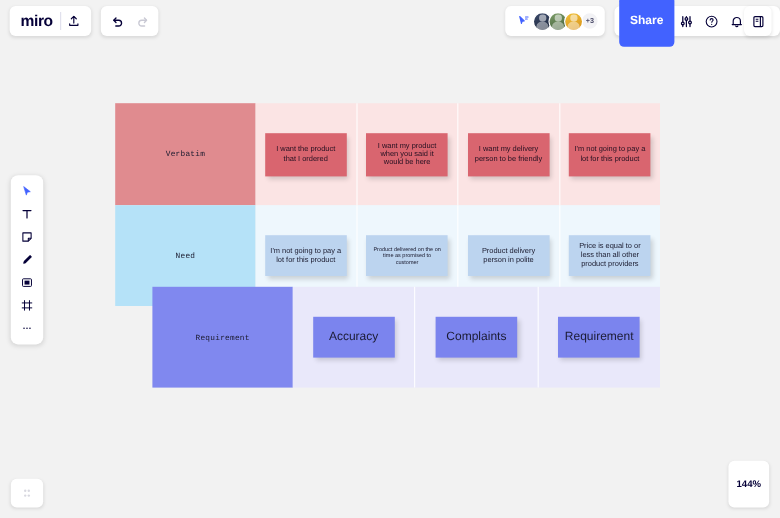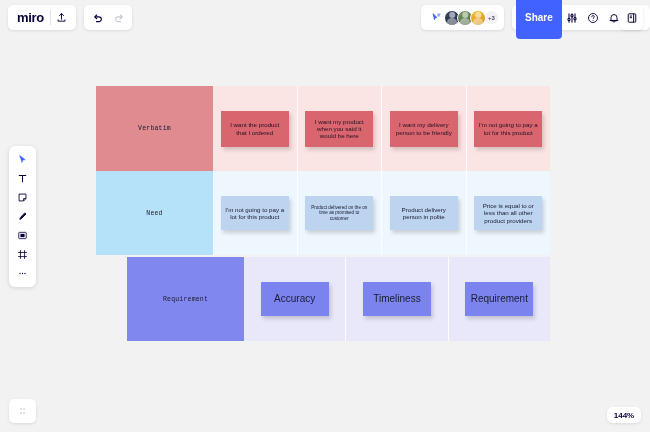--- a/index.html
+++ b/index.html
@@ -88,21 +88,21 @@
     cursor: pointer; border-radius: 3px;
   }
   .tool svg { display:block; }
 
   
   .board { position: absolute; left: 96px; top: 86px; width: 454px; height: 253px; }
 
   .row { position: absolute; left: 0; width: 454px; display: flex; }
   #row-verbatim    { top: 0;    height: 85px; }
   #row-need        { top: 85px; height: 84px; }
-  #row-requirement { top: 171px;height: 84px; padding-left: 31px; }
+  #row-requirement { top: 153px;height: 84px; padding-left: 31px; }
 
   .row-label {
     width: 117px; height: 100%;
     display: flex; align-items: center; justify-content: center;
     font-family: "Liberation Mono", monospace;
     font-size: 6.5px; color: #1a1a2e; letter-spacing: 0.2px;
   }
   .row-body { flex: 1; height: 100%; position: relative; display: flex; }
 
   #row-verbatim .row-label    { background: #e08b8f; }
@@ -136,21 +136,21 @@
 
   
   .bottom-left {
     position: absolute; left: 9px; bottom: 9px;
     width: 27px; height: 24px; background: #fff;
     border-radius: 5px; box-shadow: 0 1px 3px rgba(0,0,0,0.10);
     display:flex; align-items:center; justify-content:center;
   }
   .bottom-right {
     position: absolute; right: 9px; bottom: 9px;
-    height: 16px; min-width: 34px; padding: 0 6px;
+    height: 39px; min-width: 34px; padding: 0 6px;
     background: #fff; border-radius: 5px;
     box-shadow: 0 1px 3px rgba(0,0,0,0.10);
     display: flex; align-items: center; justify-content: center;
     font-size: 8px; font-weight: 700; color: #050038;
   }
   .dots-grid { display:grid; grid-template-columns:repeat(2,2px); gap:1.5px; }
   .dots-grid i { width:2px; height:2px; background:#d8d8e0; border-radius:50%; display:block; }
 </style>
 </head>
 <body>
@@ -322,21 +322,21 @@
       </div>
     </div>
 
     <div class="row" id="row-requirement">
       <div class="row-label">Requirement</div>
       <div class="row-body">
         <div class="cell">
           <div class="note note-requirement">Accuracy</div>
         </div>
         <div class="cell">
-          <div class="note note-requirement">Timeliness</div>
+          <div class="note note-requirement">Complaints</div>
         </div>
         <div class="cell">
           <div class="note note-requirement">Requirement</div>
         </div>
       </div>
     </div>
   </div>
 
   <div class="bottom-left">
     <span class="dots-grid">

